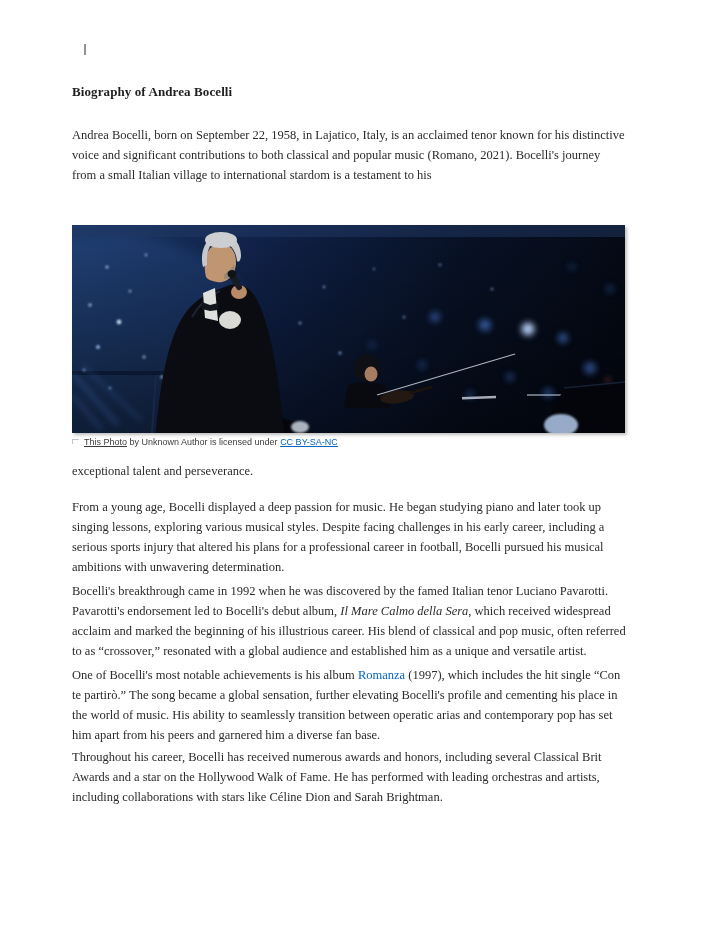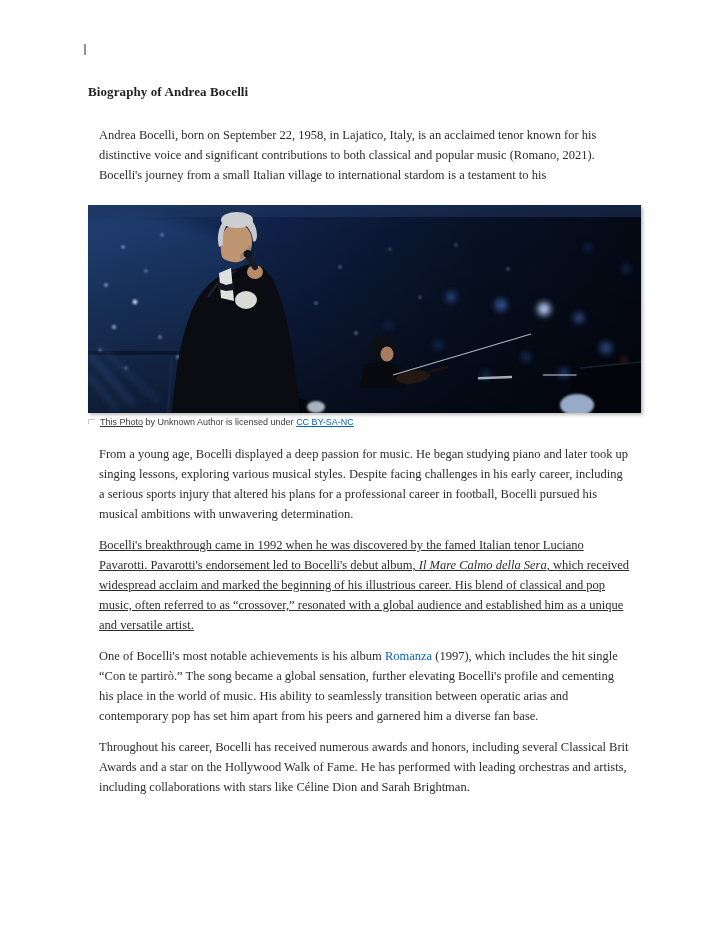--- a/index.html
+++ b/index.html
@@ -9,32 +9,32 @@
     background:#ffffff;
     overflow:hidden;
     font-family:"Liberation Serif","DejaVu Serif",serif;
     color:var(--body-text,#2b2b2b);
   }
   .cursor-mark{
     position:absolute;left:84px;top:44px;
     width:2px;height:11px;background:#6d6d6d;opacity:.75;
   }
   .doc{
-    position:absolute;left:88px;top:0;width:554px;
+    position:absolute;left:72px;top:0;width:554px;
   }
   h1.doc-title{
     margin:84px 0 0 0;
     font-size:13px;line-height:16px;font-weight:bold;color:#1f1f1f;
     letter-spacing:.1px;
   }
   p.body-text{
-    margin:11px;font-size:12.5px;line-height:20px;color:var(--body-text,#2b2b2b);
+    margin:0;font-size:12.5px;line-height:20px;color:var(--body-text,#2b2b2b);
   }
   p.intro{margin-top:25px;text-align:left;}
-  figure.photo-figure{margin:20px 0 0 0;padding:0;}
+  figure.photo-figure{margin:40px 0 0 0;padding:0;}
   .photo{
     width:553px;height:208px;
     box-shadow:2px 2px 3px rgba(110,110,110,.45);
     line-height:0;
   }
   .photo svg{display:block;}
   figcaption.photo-caption{
     position:relative;
     margin-top:3px;
     padding-left:12px;
@@ -46,21 +46,21 @@
     width:6px;height:4px;
     border-top:1px solid #c6c6c6;border-left:1px solid #c6c6c6;
   }
   a{cursor:pointer;}
   a.caption-link-dark{color:var(--caption-link-dark,#3b3b3b);text-decoration:underline;}
   a.caption-link-blue{color:var(--hyperlink-blue,#0563C1);text-decoration:underline;}
   a.body-link{color:var(--hyperlink-blue,#0563C1);}
   p.cont{margin-top:13px;}
   p.centered{text-align:left;}
   p.young{margin-top:16px;}
-  p.breakthrough{margin-top:4px;text-decoration:underline;}
+  p.breakthrough{margin-top:4px;}
   p.romanza{margin-top:4px;}
   p.career{margin-top:2px;}
   em{font-style:italic;}
 </style>
 </head>
 <body>
 
 <div class="page">
   <div class="cursor-mark"></div>
 
@@ -180,20 +180,21 @@
             <line x1="161" y1="52" x2="167" y2="62" stroke="#171b24" stroke-width="6" stroke-linecap="round"></line>
             <ellipse cx="160" cy="49" rx="4.5" ry="4" fill="#10131a"></ellipse>
           </g>
         </svg>
       </div>
       <figcaption class="photo-caption">
         <span class="anchor-mark"></span><a class="caption-link-dark">This Photo</a><span> by Unknown Author is licensed under </span><a class="caption-link-blue">CC BY-SA-NC</a>
       </figcaption>
     </figure>
 
+    <p class="body-text cont">exceptional talent and perseverance.</p>
 
     <p class="body-text centered young">From a young age, Bocelli displayed a deep passion for music. He began studying piano and later took up singing lessons, exploring various musical styles. Despite facing challenges in his early career, including a serious sports injury that altered his plans for a professional career in football, Bocelli pursued his musical ambitions with unwavering determination.</p>
 
     <p class="body-text centered breakthrough"><span>Bocelli's breakthrough came in 1992 when he was discovered by the famed Italian tenor Luciano Pavarotti. Pavarotti's endorsement led to Bocelli's debut album, </span><em>Il Mare Calmo della Sera</em><span>, which received widespread acclaim and marked the beginning of his illustrious career. His blend of classical and pop music, often referred to as “crossover,” resonated with a global audience and established him as a unique and versatile artist.</span></p>
 
     <p class="body-text centered romanza"><span>One of Bocelli's most notable achievements is his album </span><a class="body-link">Romanza</a><span> (1997), which includes the hit single “Con te partirò.” The song became a global sensation, further elevating Bocelli's profile and cementing his place in the world of music. His ability to seamlessly transition between operatic arias and contemporary pop has set him apart from his peers and garnered him a diverse fan base.</span></p>
 
     <p class="body-text centered career">Throughout his career, Bocelli has received numerous awards and honors, including several Classical Brit Awards and a star on the Hollywood Walk of Fame. He has performed with leading orchestras and artists, including collaborations with stars like Céline Dion and Sarah Brightman.</p>
 
   </div>

